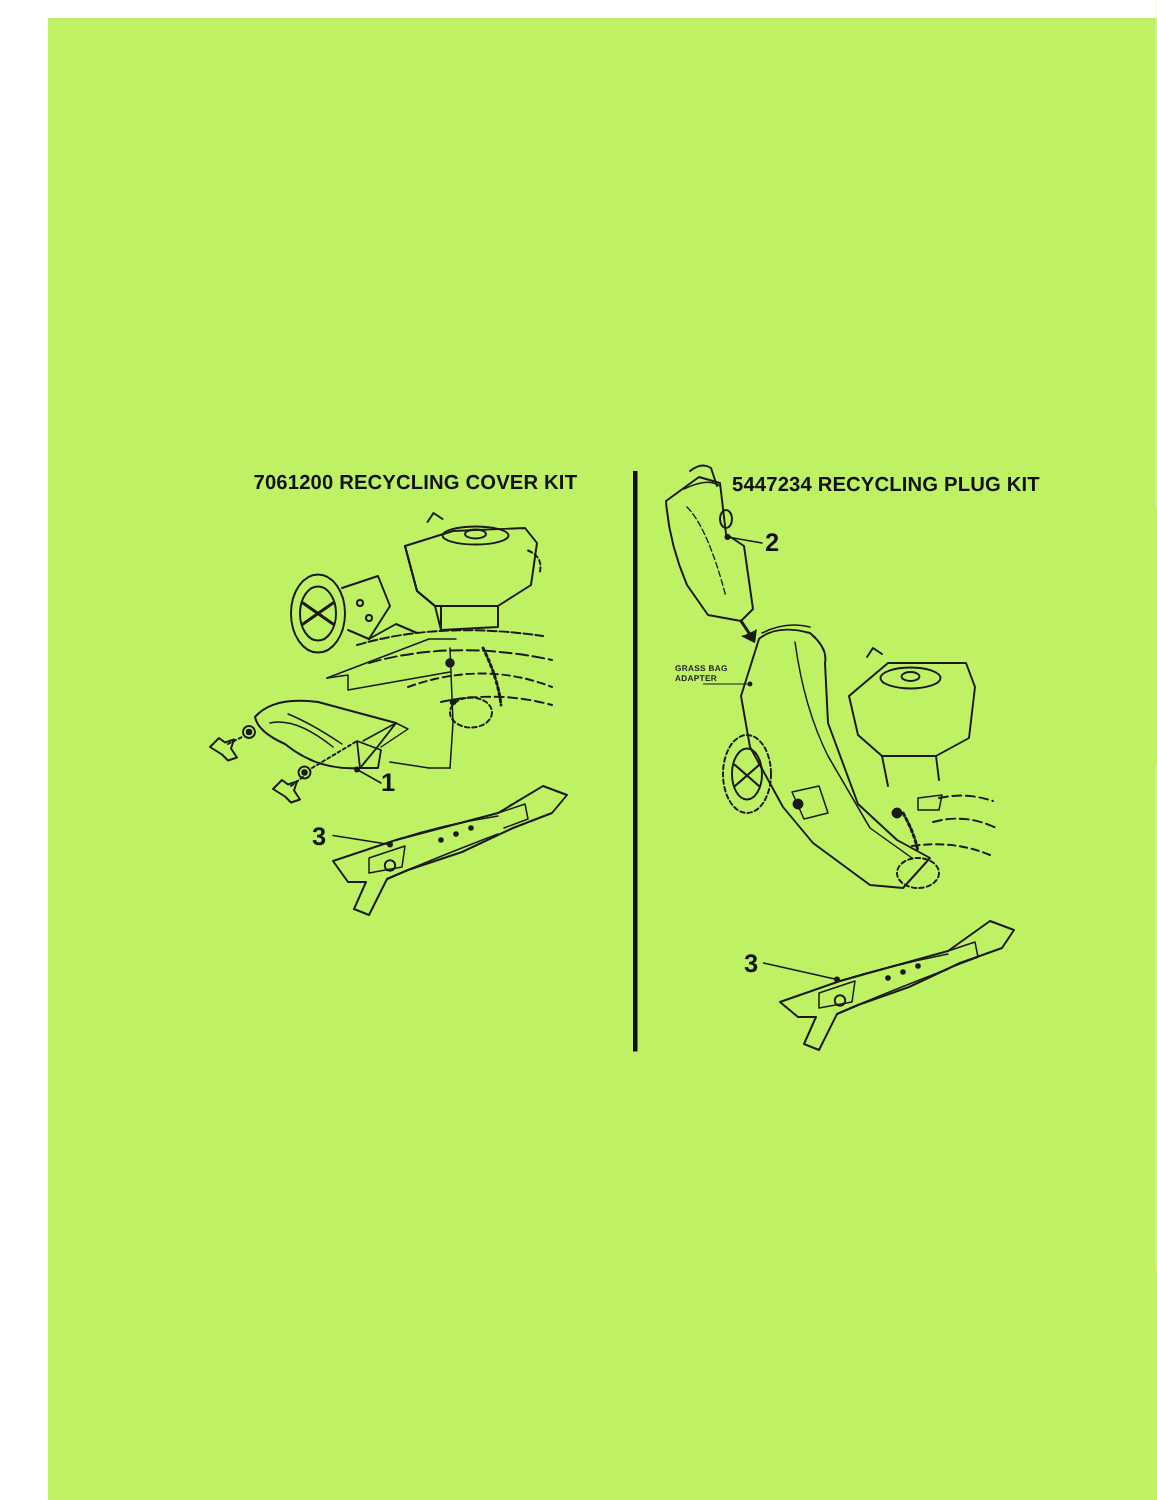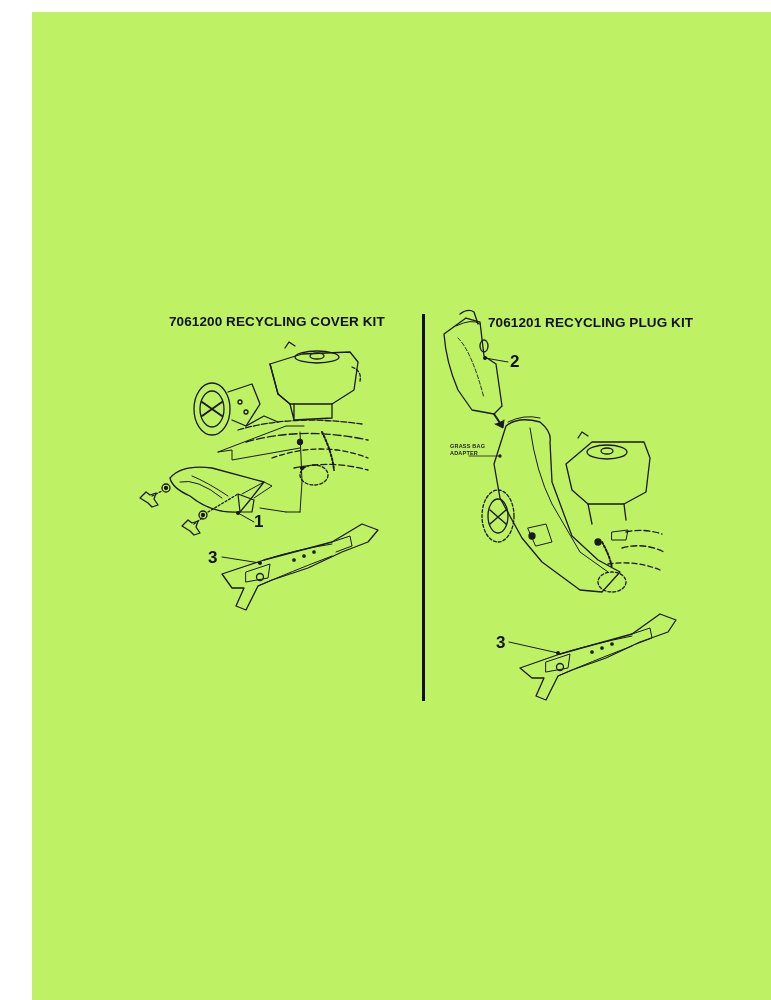--- a/index.html
+++ b/index.html
@@ -152,21 +152,21 @@
       <circle cx="560" cy="640" r="1.2" fill="#1a1a1a"></circle>
       <circle cx="570" cy="636" r="1.2" fill="#1a1a1a"></circle>
       <circle cx="580" cy="632" r="1.2" fill="#1a1a1a"></circle>
 
       <path d="M477 630 L526 641" stroke-width="1"></path>
       <circle cx="526" cy="641" r="1.3" fill="#1a1a1a"></circle>
     </g>
   </svg>
 
   <div id="title-left" class="kit-title">7061200 RECYCLING COVER KIT</div>
-  <div id="title-right" class="kit-title">7061201 RECYCLING PLUG KIT</div>
+  <div id="title-right" class="kit-title">5447234 RECYCLING PLUG KIT</div>
 
   <div class="divider"></div>
 
   <div class="callout" style="left:222px; top:500px;">1</div>
   <div class="callout" style="left:176px; top:536px;">3</div>
 
   <div class="callout" style="left:478px; top:340px;">2</div>
   <div class="callout" style="left:464px; top:621px;">3</div>
 
   <div class="small-label" style="left:418px; top:431px;">

